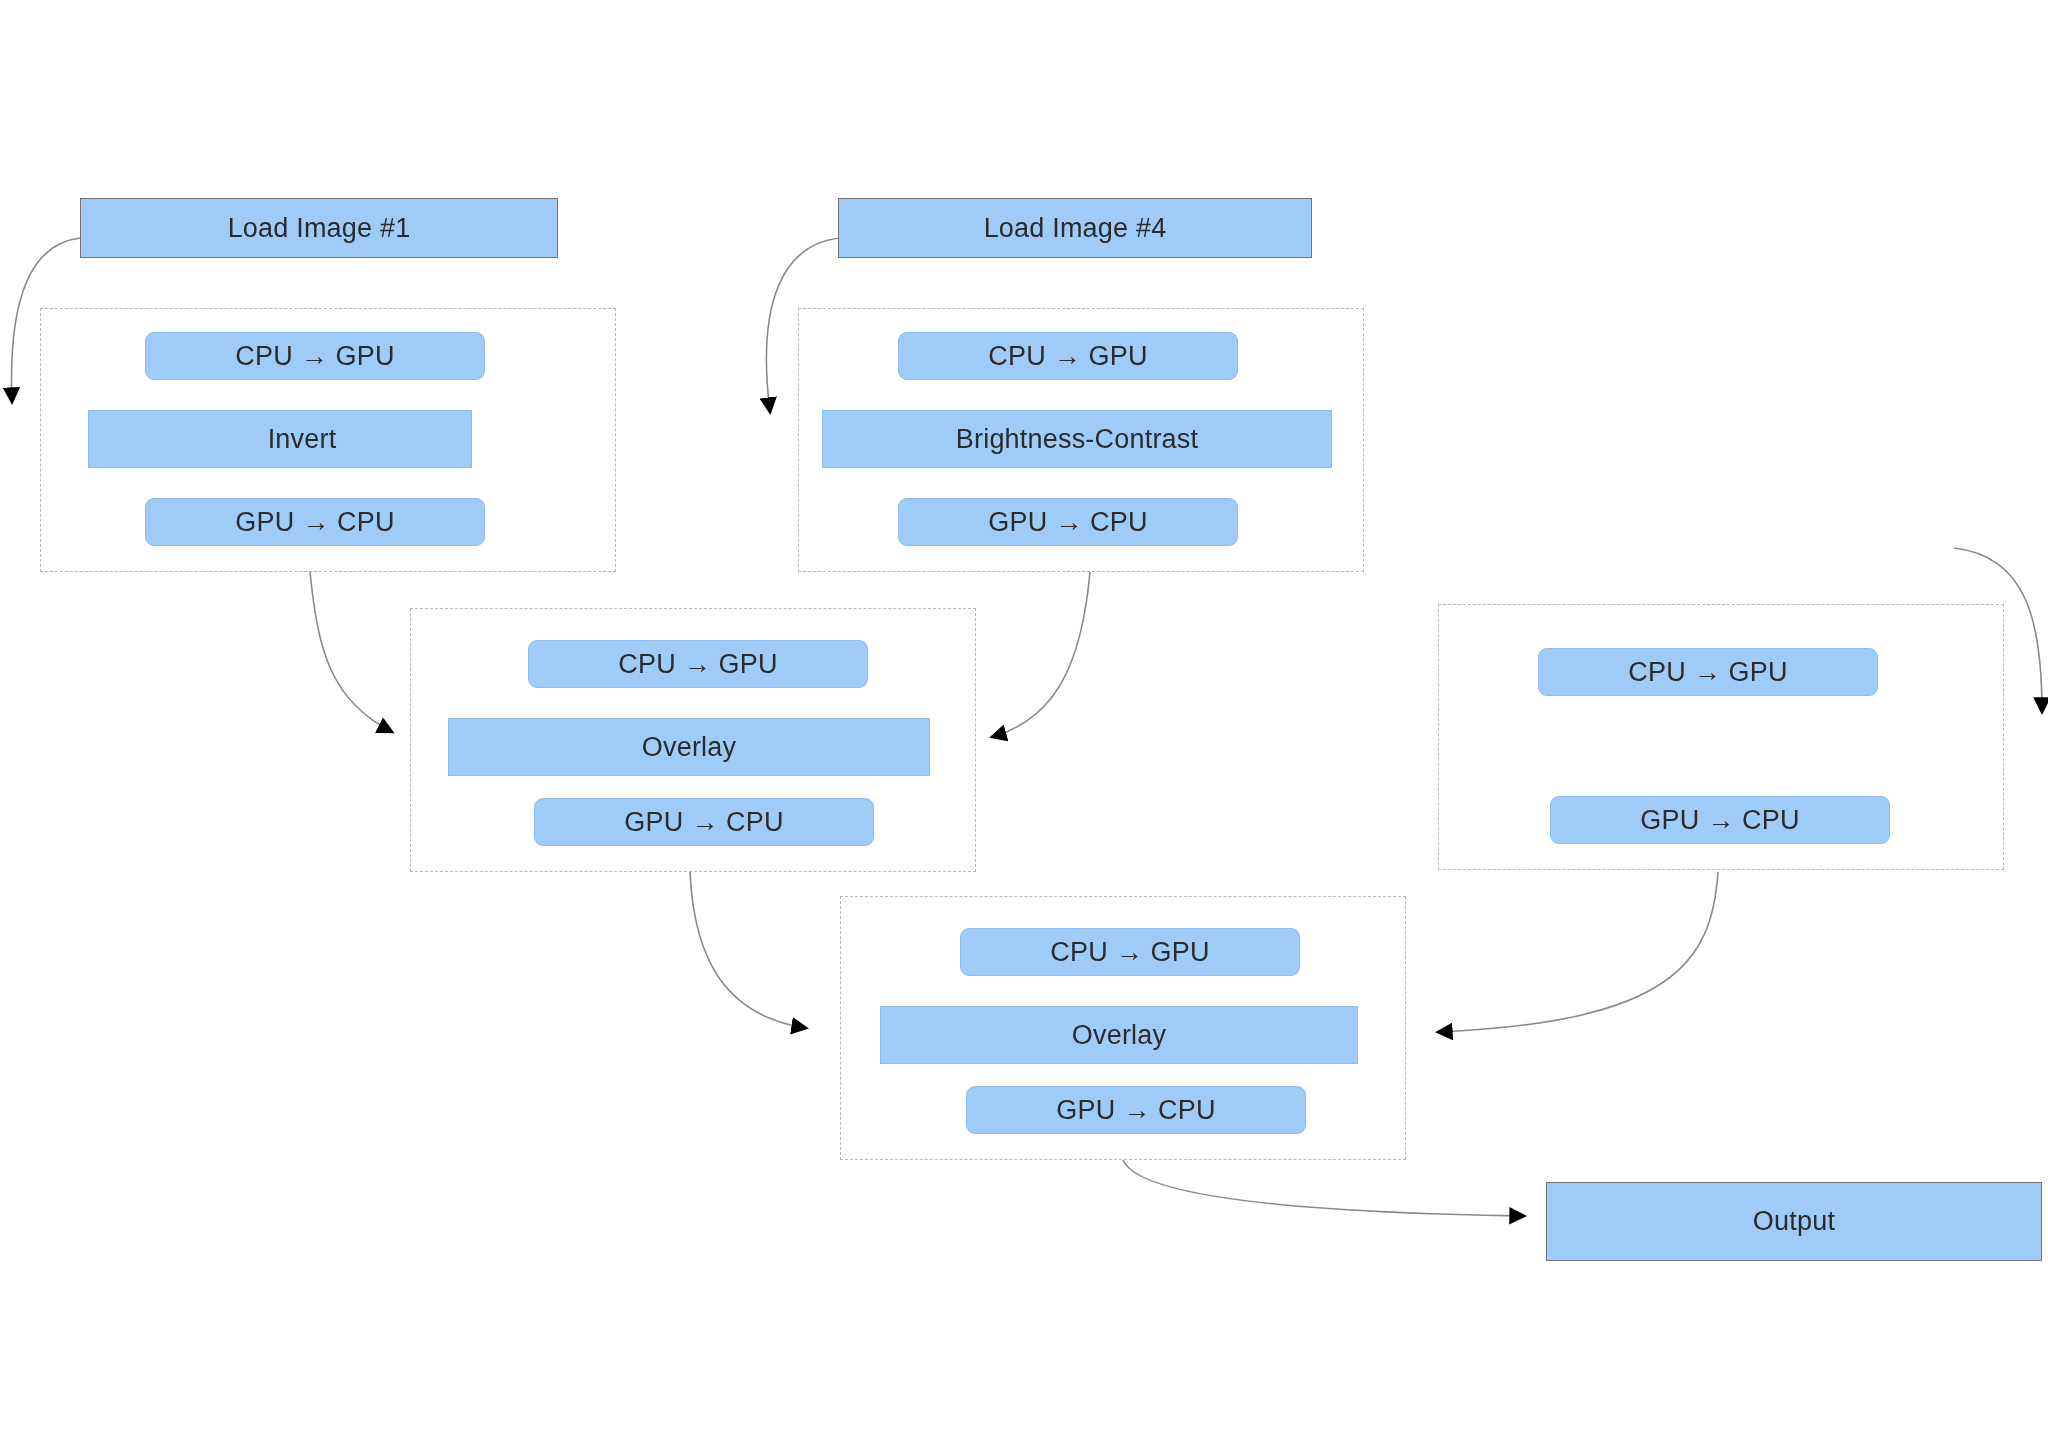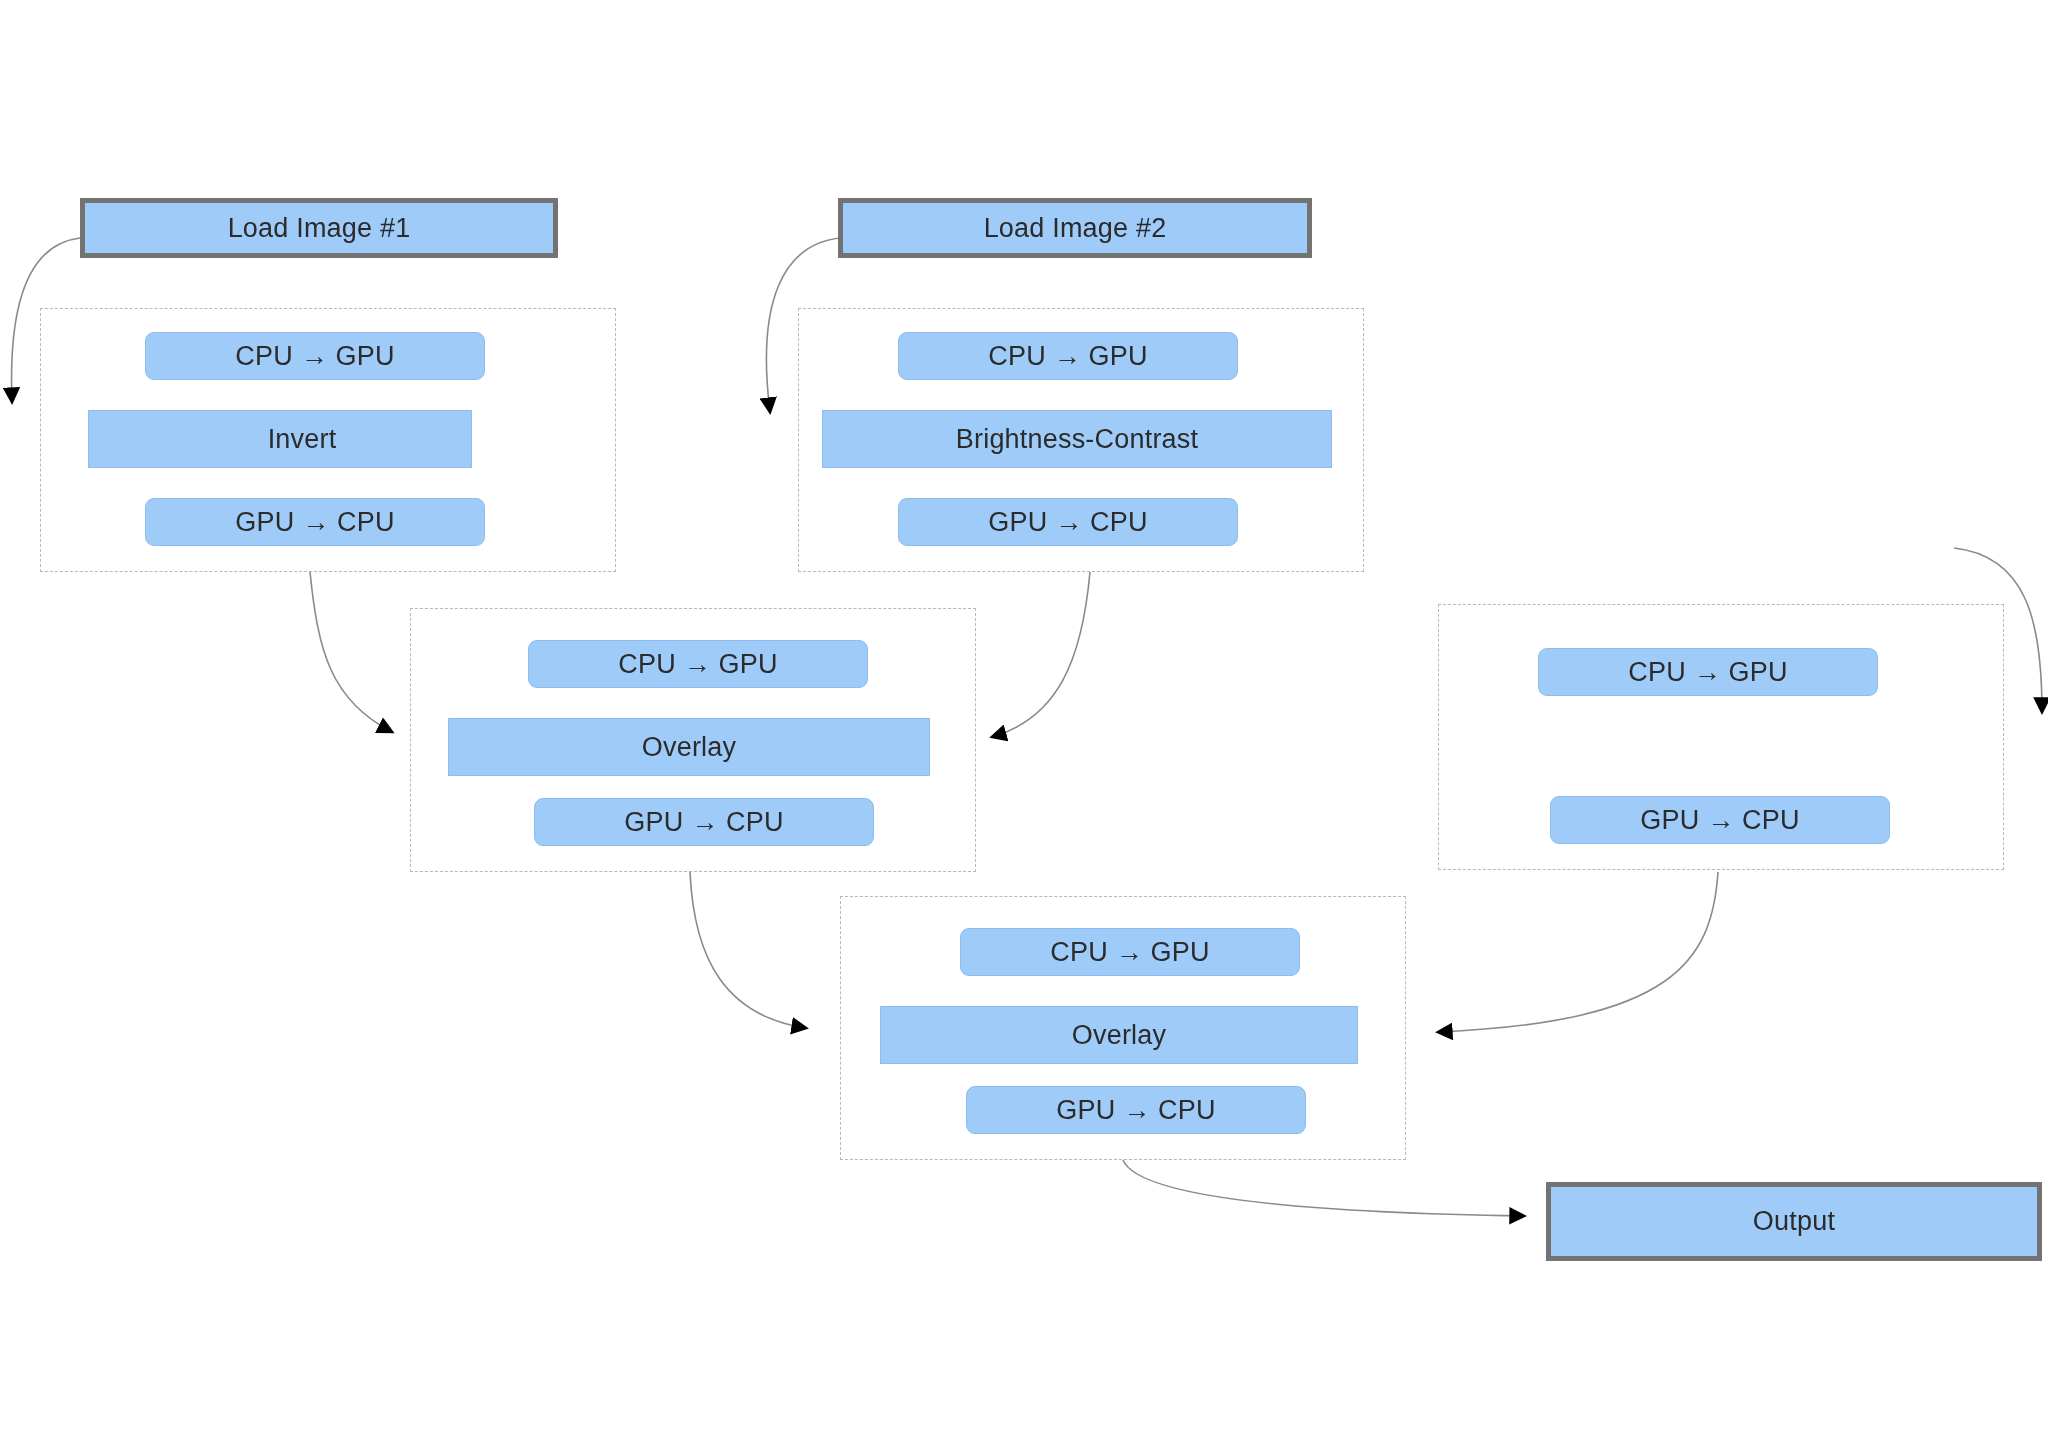--- a/index.html
+++ b/index.html
@@ -45,21 +45,21 @@
     align-items: center;
     justify-content: center;
     box-sizing: border-box;
     font-size: 27px;
     line-height: 1;
     letter-spacing: 0.2px;
     white-space: nowrap;
     z-index: 3;
   }
   .node.rect {
-    border: 5px solid #737373;
+    border: 1px solid #737373;
     border-radius: 0;
   }
   .node.pill {
     border: 1px solid #8fbcea;
     border-radius: 9px;
   }
   .node.op {
     border-radius: 0;
     border: 1px solid #8fbcea;
   }
@@ -107,21 +107,21 @@
     <g>
       <path d="M 1123 1160 C 1136 1192 1260 1212 1524 1216" fill="none" stroke="#8a8a8a" stroke-width="1.6" marker-end="url(#ah)"></path>
     </g>
   </svg>
 
   <div class="node rect" style="left:80px; top:198px; width:478px; height:60px;">
     <span>Load Image #1</span>
   </div>
 
   <div class="node rect" style="left:838px; top:198px; width:474px; height:60px;">
-    <span>Load Image #2</span>
+    <span>Load Image #4</span>
   </div>
 
 
   <div class="node rect" style="left:1546px; top:1182px; width:496px; height:79px;">
     <span>Output</span>
   </div>
 
   <div class="group" style="left:40px; top:308px; width:576px; height:264px;"></div>
 
   <div class="node pill" style="left:145px; top:332px; width:340px; height:48px;">

